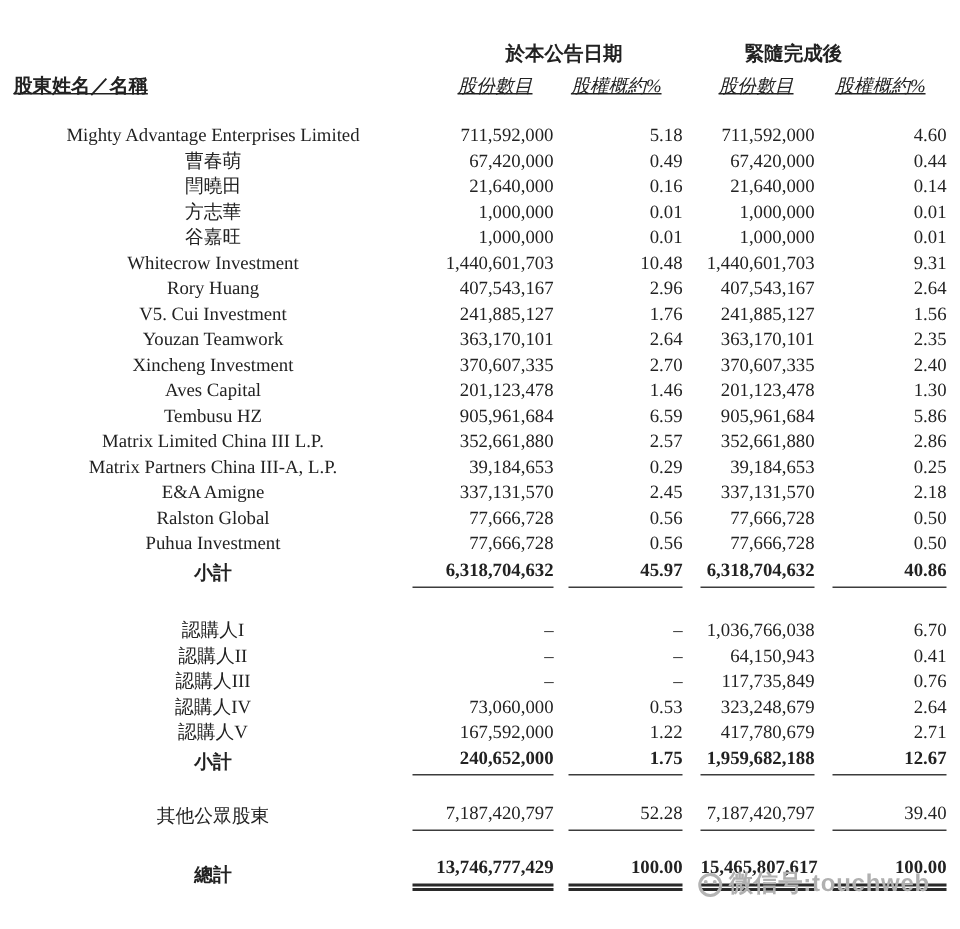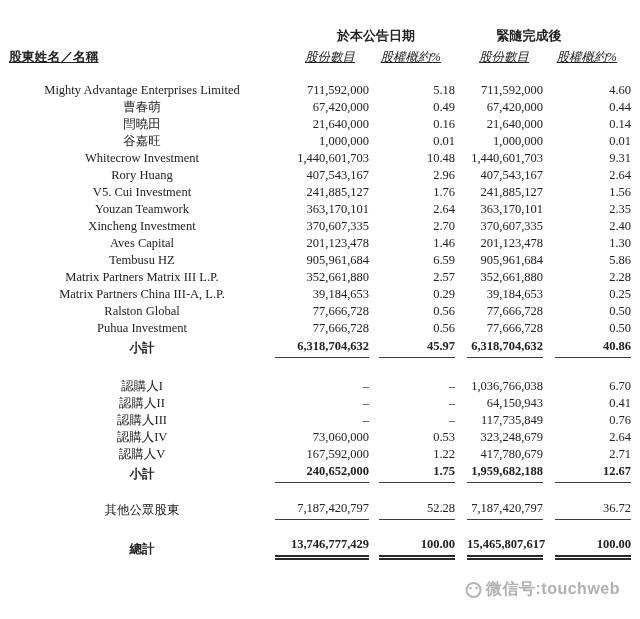--- a/index.html
+++ b/index.html
@@ -116,20 +116,30 @@
           <td class="name">閆曉田</td>
           <td class="num">21,640,000</td>
           <td></td>
           <td class="num">0.16</td>
           <td></td>
           <td class="num">21,640,000</td>
           <td></td>
           <td class="num">0.14</td>
         </tr>
         <tr class="data-row">
+          <td class="name">方志華</td>
+          <td class="num">1,000,000</td>
+          <td></td>
+          <td class="num">0.01</td>
+          <td></td>
+          <td class="num">1,000,000</td>
+          <td></td>
+          <td class="num">0.01</td>
+        </tr>
+        <tr class="data-row">
           <td class="name">谷嘉旺</td>
           <td class="num">1,000,000</td>
           <td></td>
           <td class="num">0.01</td>
           <td></td>
           <td class="num">1,000,000</td>
           <td></td>
           <td class="num">0.01</td>
         </tr>
         <tr class="data-row">
@@ -196,38 +206,48 @@
           <td class="name">Tembusu HZ</td>
           <td class="num">905,961,684</td>
           <td></td>
           <td class="num">6.59</td>
           <td></td>
           <td class="num">905,961,684</td>
           <td></td>
           <td class="num">5.86</td>
         </tr>
         <tr class="data-row">
-          <td class="name">Matrix Partners Matrix III L.P.</td>
+          <td class="name">Matrix Limited China III L.P.</td>
           <td class="num">352,661,880</td>
           <td></td>
           <td class="num">2.57</td>
           <td></td>
           <td class="num">352,661,880</td>
           <td></td>
-          <td class="num">2.28</td>
+          <td class="num">2.86</td>
         </tr>
         <tr class="data-row">
           <td class="name">Matrix Partners China III-A, L.P.</td>
           <td class="num">39,184,653</td>
           <td></td>
           <td class="num">0.29</td>
           <td></td>
           <td class="num">39,184,653</td>
           <td></td>
           <td class="num">0.25</td>
+        </tr>
+        <tr class="data-row">
+          <td class="name">E&amp;A Amigne</td>
+          <td class="num">337,131,570</td>
+          <td></td>
+          <td class="num">2.45</td>
+          <td></td>
+          <td class="num">337,131,570</td>
+          <td></td>
+          <td class="num">2.18</td>
         </tr>
         <tr class="data-row">
           <td class="name">Ralston Global</td>
           <td class="num">77,666,728</td>
           <td></td>
           <td class="num">0.56</td>
           <td></td>
           <td class="num">77,666,728</td>
           <td></td>
           <td class="num">0.50</td>
@@ -319,21 +339,21 @@
           <td colspan="8" style="height: 16px;"></td>
         </tr>
         <tr class="other">
           <td class="name">其他公眾股東</td>
           <td class="num">7,187,420,797</td>
           <td></td>
           <td class="num">52.28</td>
           <td></td>
           <td class="num">7,187,420,797</td>
           <td></td>
-          <td class="num">36.72</td>
+          <td class="num">39.40</td>
         </tr>
         <tr class="spacer">
           <td colspan="8" style="height: 16px;"></td>
         </tr>
         <tr class="total">
           <td class="name">總計</td>
           <td class="num">13,746,777,429</td>
           <td></td>
           <td class="num">100.00</td>
           <td></td>

